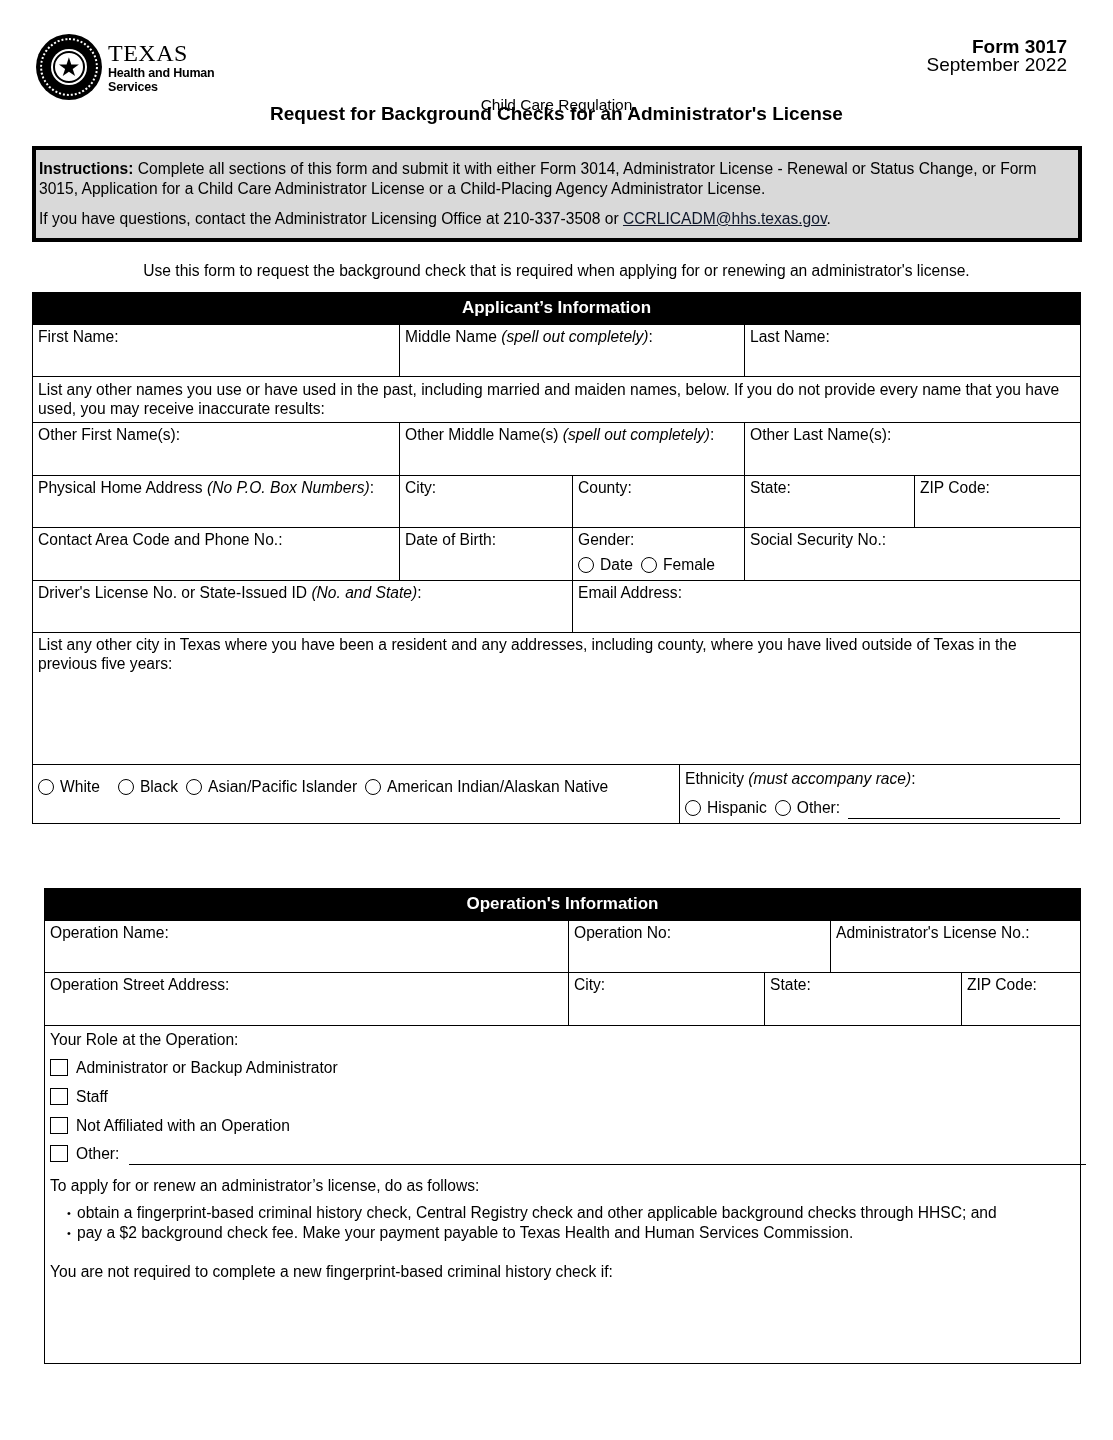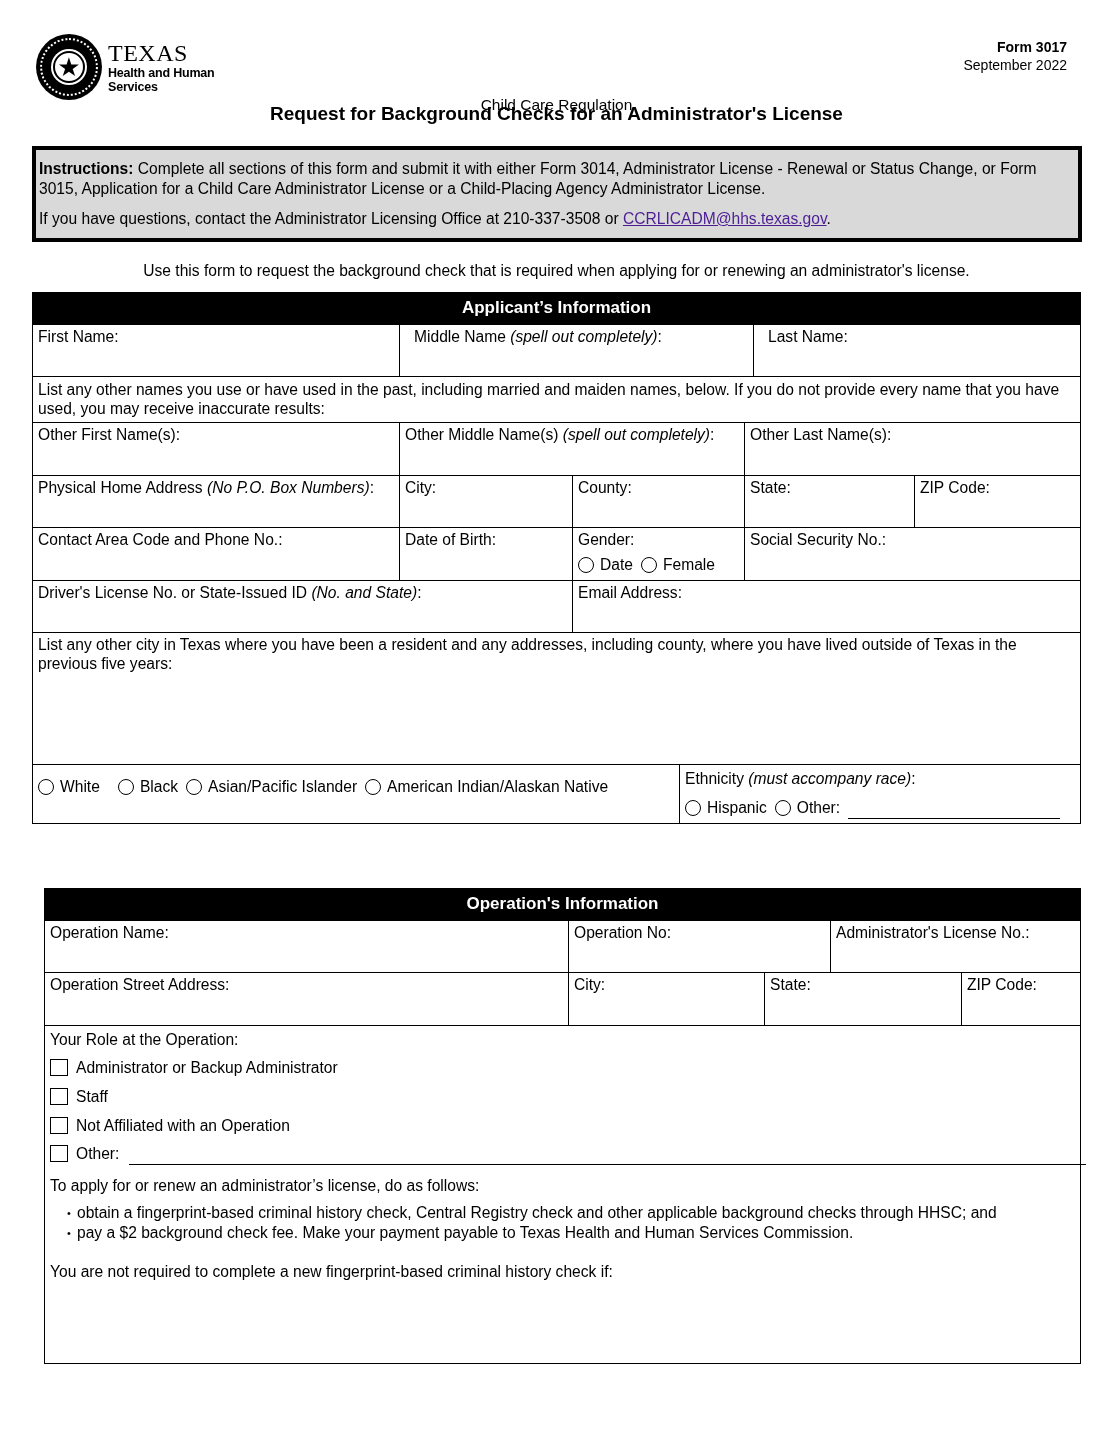--- a/index.html
+++ b/index.html
@@ -9,29 +9,29 @@
   .logo { position: absolute; left: 36px; top: 33px; width: 180px; height: 68px; display: flex; align-items: center; }
   .seal { width: 66px; height: 66px; border-radius: 50%; background: #000; position: relative; flex: none; }
   .seal .ring { position: absolute; left: 4px; top: 4px; width: 58px; height: 58px; border-radius: 50%; border: 2px dotted #fff; }
   .seal .inner { position: absolute; left: 17px; top: 17px; width: 32px; height: 32px; border-radius: 50%; background: #fff; border: 2px solid #000; box-shadow: 0 0 0 2px #fff; }
   .seal .star { position: absolute; left: 0; top: 0; width: 100%; height: 100%; display: flex; align-items: center; justify-content: center; font-size: 26px; color: #000; line-height: 1; }
   .logo-text { margin-left: 6px; line-height: 1; }
   .logo-text .t1 { font-family: "Liberation Serif", serif; font-size: 24px; letter-spacing: 0.5px; }
   .logo-text .t2 { font-size: 12.5px; font-weight: bold; margin-top: 2px; letter-spacing: -0.2px; }
   .logo-text .t3 { font-size: 12.5px; font-weight: bold; margin-top: 1px; letter-spacing: -0.2px; }
 
-  .form-id { position: absolute; right: 46px; top: 38px; text-align: right; font-size: 14px; line-height: 18px; }
+  .form-id { position: absolute; right: 46px; top: 38px; text-align: right; font-size: 19px; line-height: 18px; }
   .form-id .num { font-weight: bold; }
 
   .subtitle { position: absolute; left: 0; width: 1113px; top: 96px; text-align: center; font-size: 15.5px; }
   .title { position: absolute; left: 0; width: 1113px; top: 103px; text-align: center; font-size: 19px; font-weight: bold; }
 
   .instr { position: absolute; left: 32px; top: 146px; width: 1050px; height: 96px; background: #d9d9d9; border: 4px solid #000; padding: 9px 6px 0 3px; font-size: 15.6px; line-height: 20px; }
   .instr p + p { margin-top: 10px; }
-  .instr a { color: #4c1d95; text-decoration: underline; }
+  .instr a { color: #0f172a; text-decoration: underline; }
 
   .use-note { position: absolute; left: 0; width: 1113px; top: 262px; text-align: center; font-size: 15.6px; }
 
   .section { position: absolute; left: 32px; width: 1049px; }
   .sec-head { background: #000; color: #fff; font-weight: bold; font-size: 17px; text-align: center; height: 33px; line-height: 32px; }
   .grid { border-left: 1px solid #000; border-right: 1px solid #000; }
   .row { display: flex; border-bottom: 1px solid #000; }
   .cell { border-right: 1px solid #000; padding: 2px 5px; font-size: 15.6px; line-height: 19px; position: relative; }
   .cell:last-child { border-right: none; }
   .cell i { font-style: italic; }
@@ -73,21 +73,21 @@
 <div class="instr">
   <p><b>Instructions:</b><span> Complete all sections of this form and submit it with either Form 3014, Administrator License - Renewal or Status Change, or Form 3015, Application for a Child Care Administrator License or a Child-Placing Agency Administrator License.</span></p>
   <p><span>If you have questions, contact the Administrator Licensing Office at 210-337-3508 or </span><a>CCRLICADM@hhs.texas.gov</a><span>.</span></p>
 </div>
 
 <div class="use-note">Use this form to request the background check that is required when applying for or renewing an administrator's license.</div>
 
 <div class="section" style="top:292px;">
   <div class="sec-head">Applicant’s Information</div>
   <div class="grid">
-    <div class="row" style="height:52px;gap:9px;">
+    <div class="row" style="height:52px;">
       <div class="cell" style="width:367px;"><span>First Name:</span></div>
       <div class="cell" style="width:345px;"><span>Middle Name </span><i>(spell out completely)</i>:</div>
       <div class="cell" style="flex:1;"><span>Last Name:</span></div>
     </div>
     <div class="row" style="height:46px;">
       <div class="full">List any other names you use or have used in the past, including married and maiden names, below. If you do not provide every name that you have used, you may receive inaccurate results:</div>
     </div>
     <div class="row" style="height:53px;">
       <div class="cell" style="width:367px;"><span>Other First Name(s):</span></div>
       <div class="cell" style="width:345px;"><span>Other Middle Name(s) </span><i>(spell out completely)</i>:</div>

